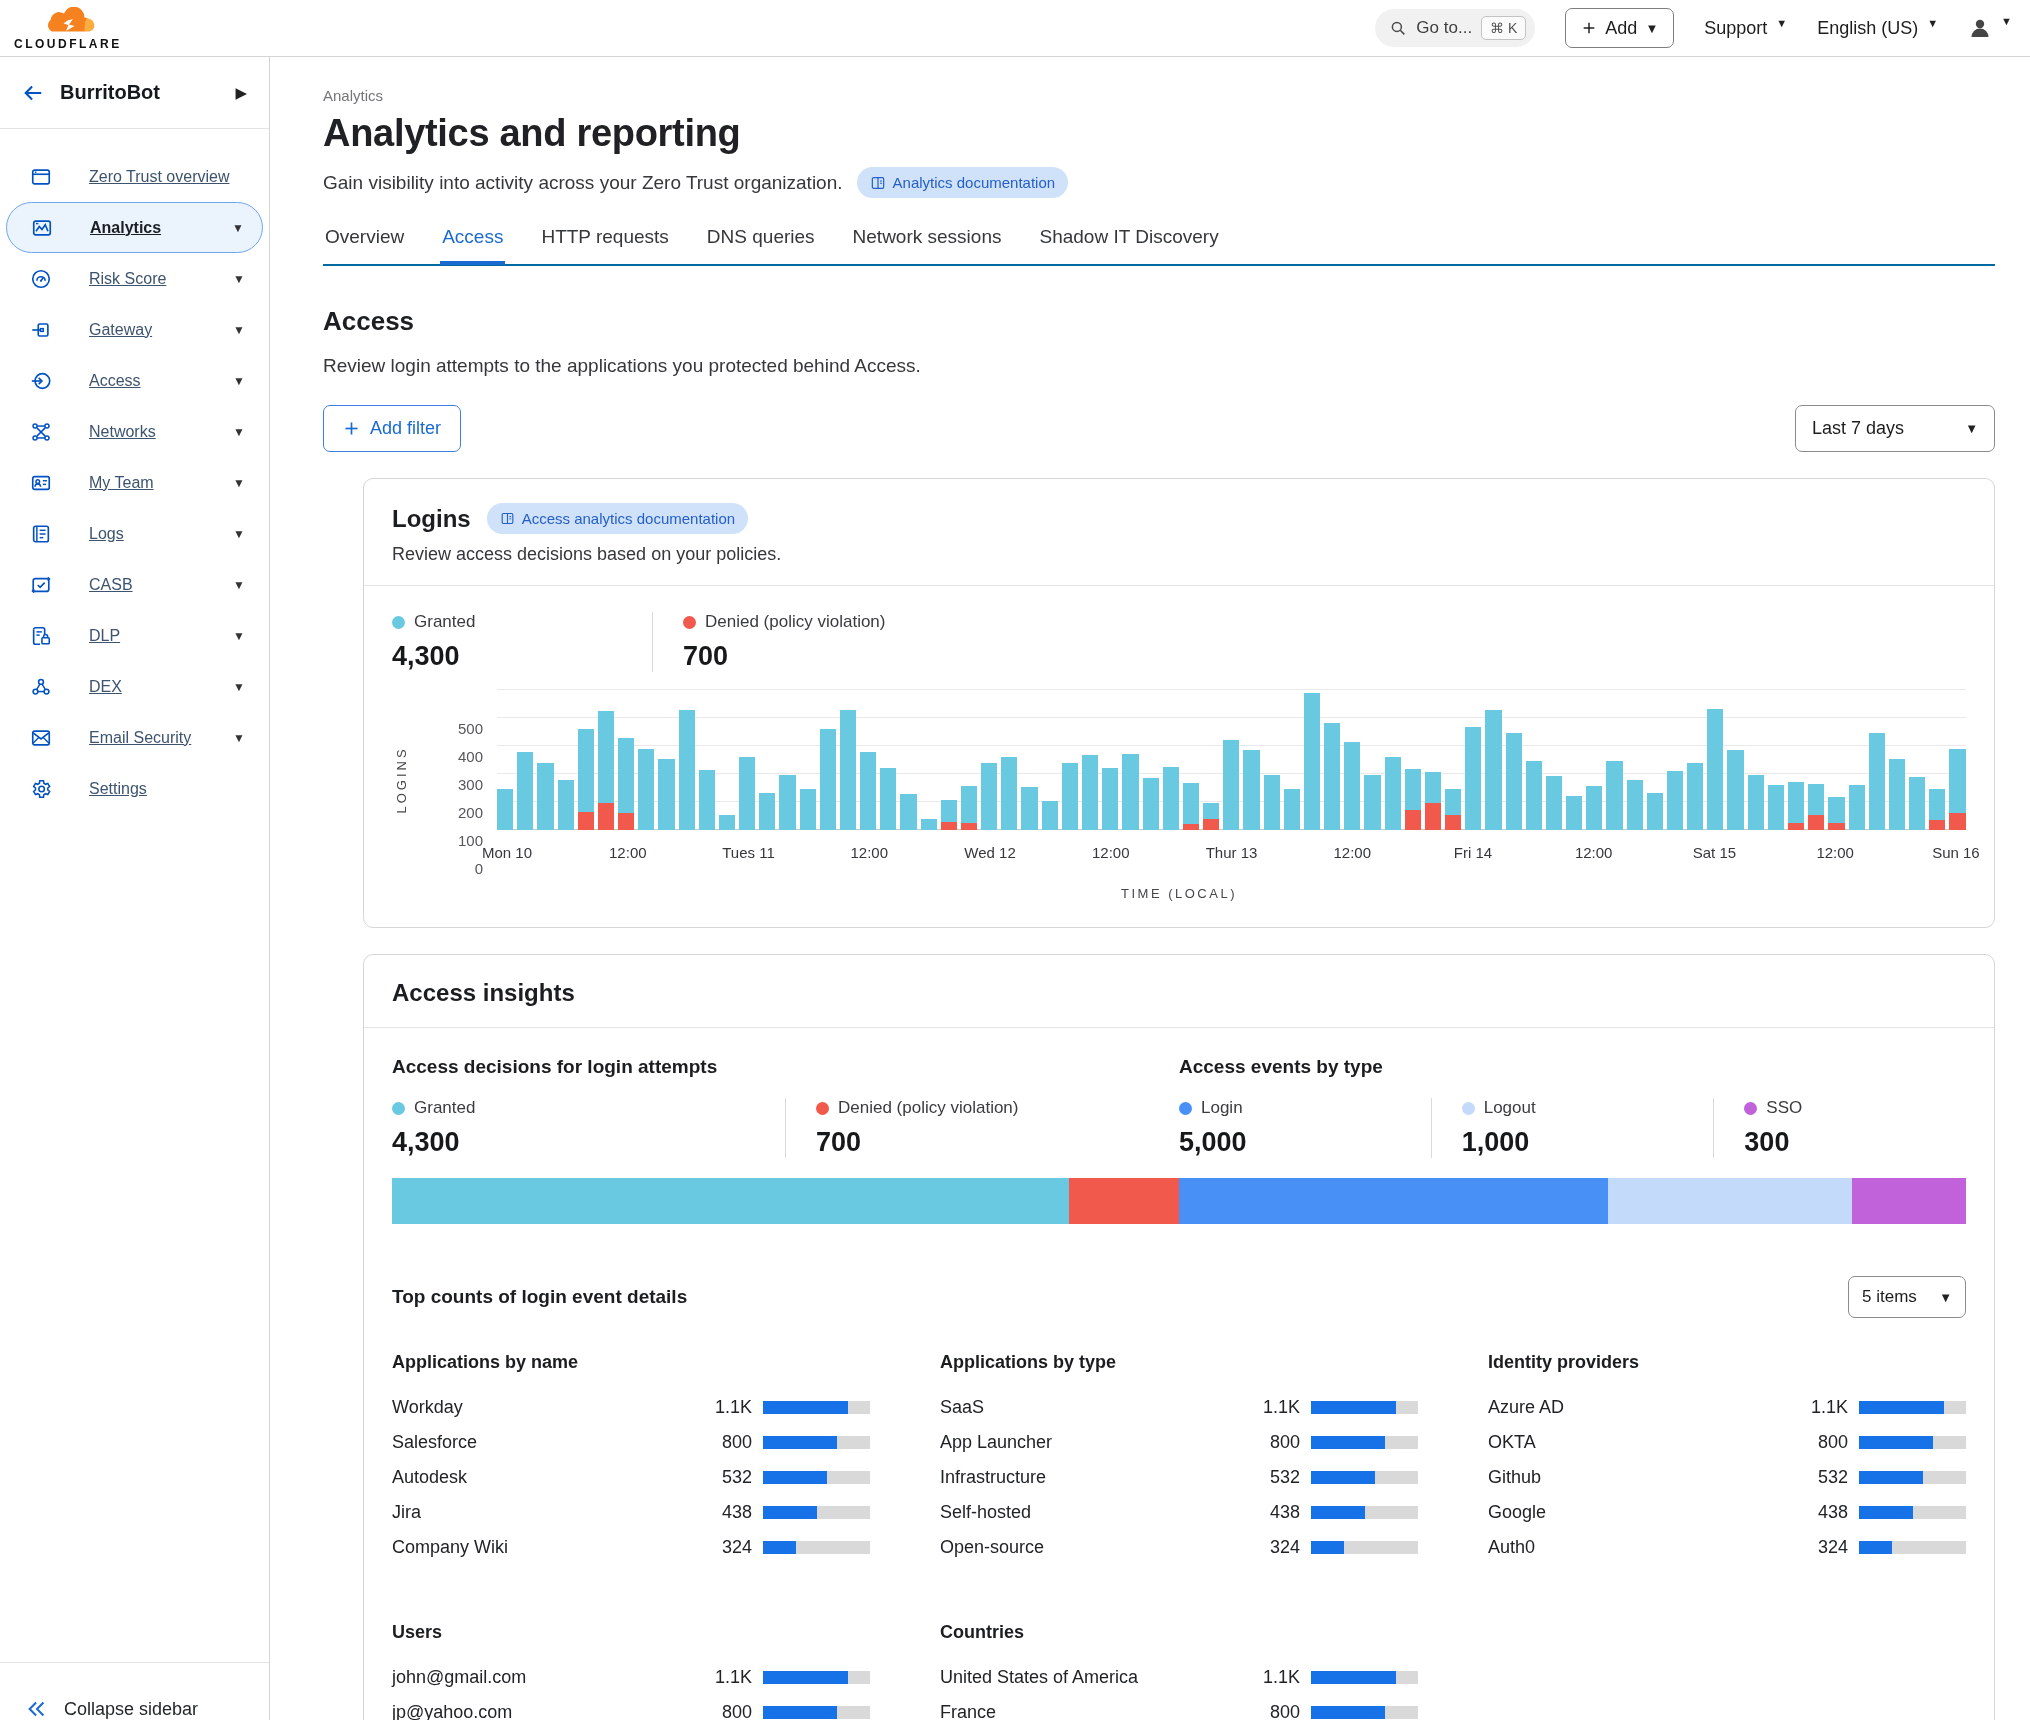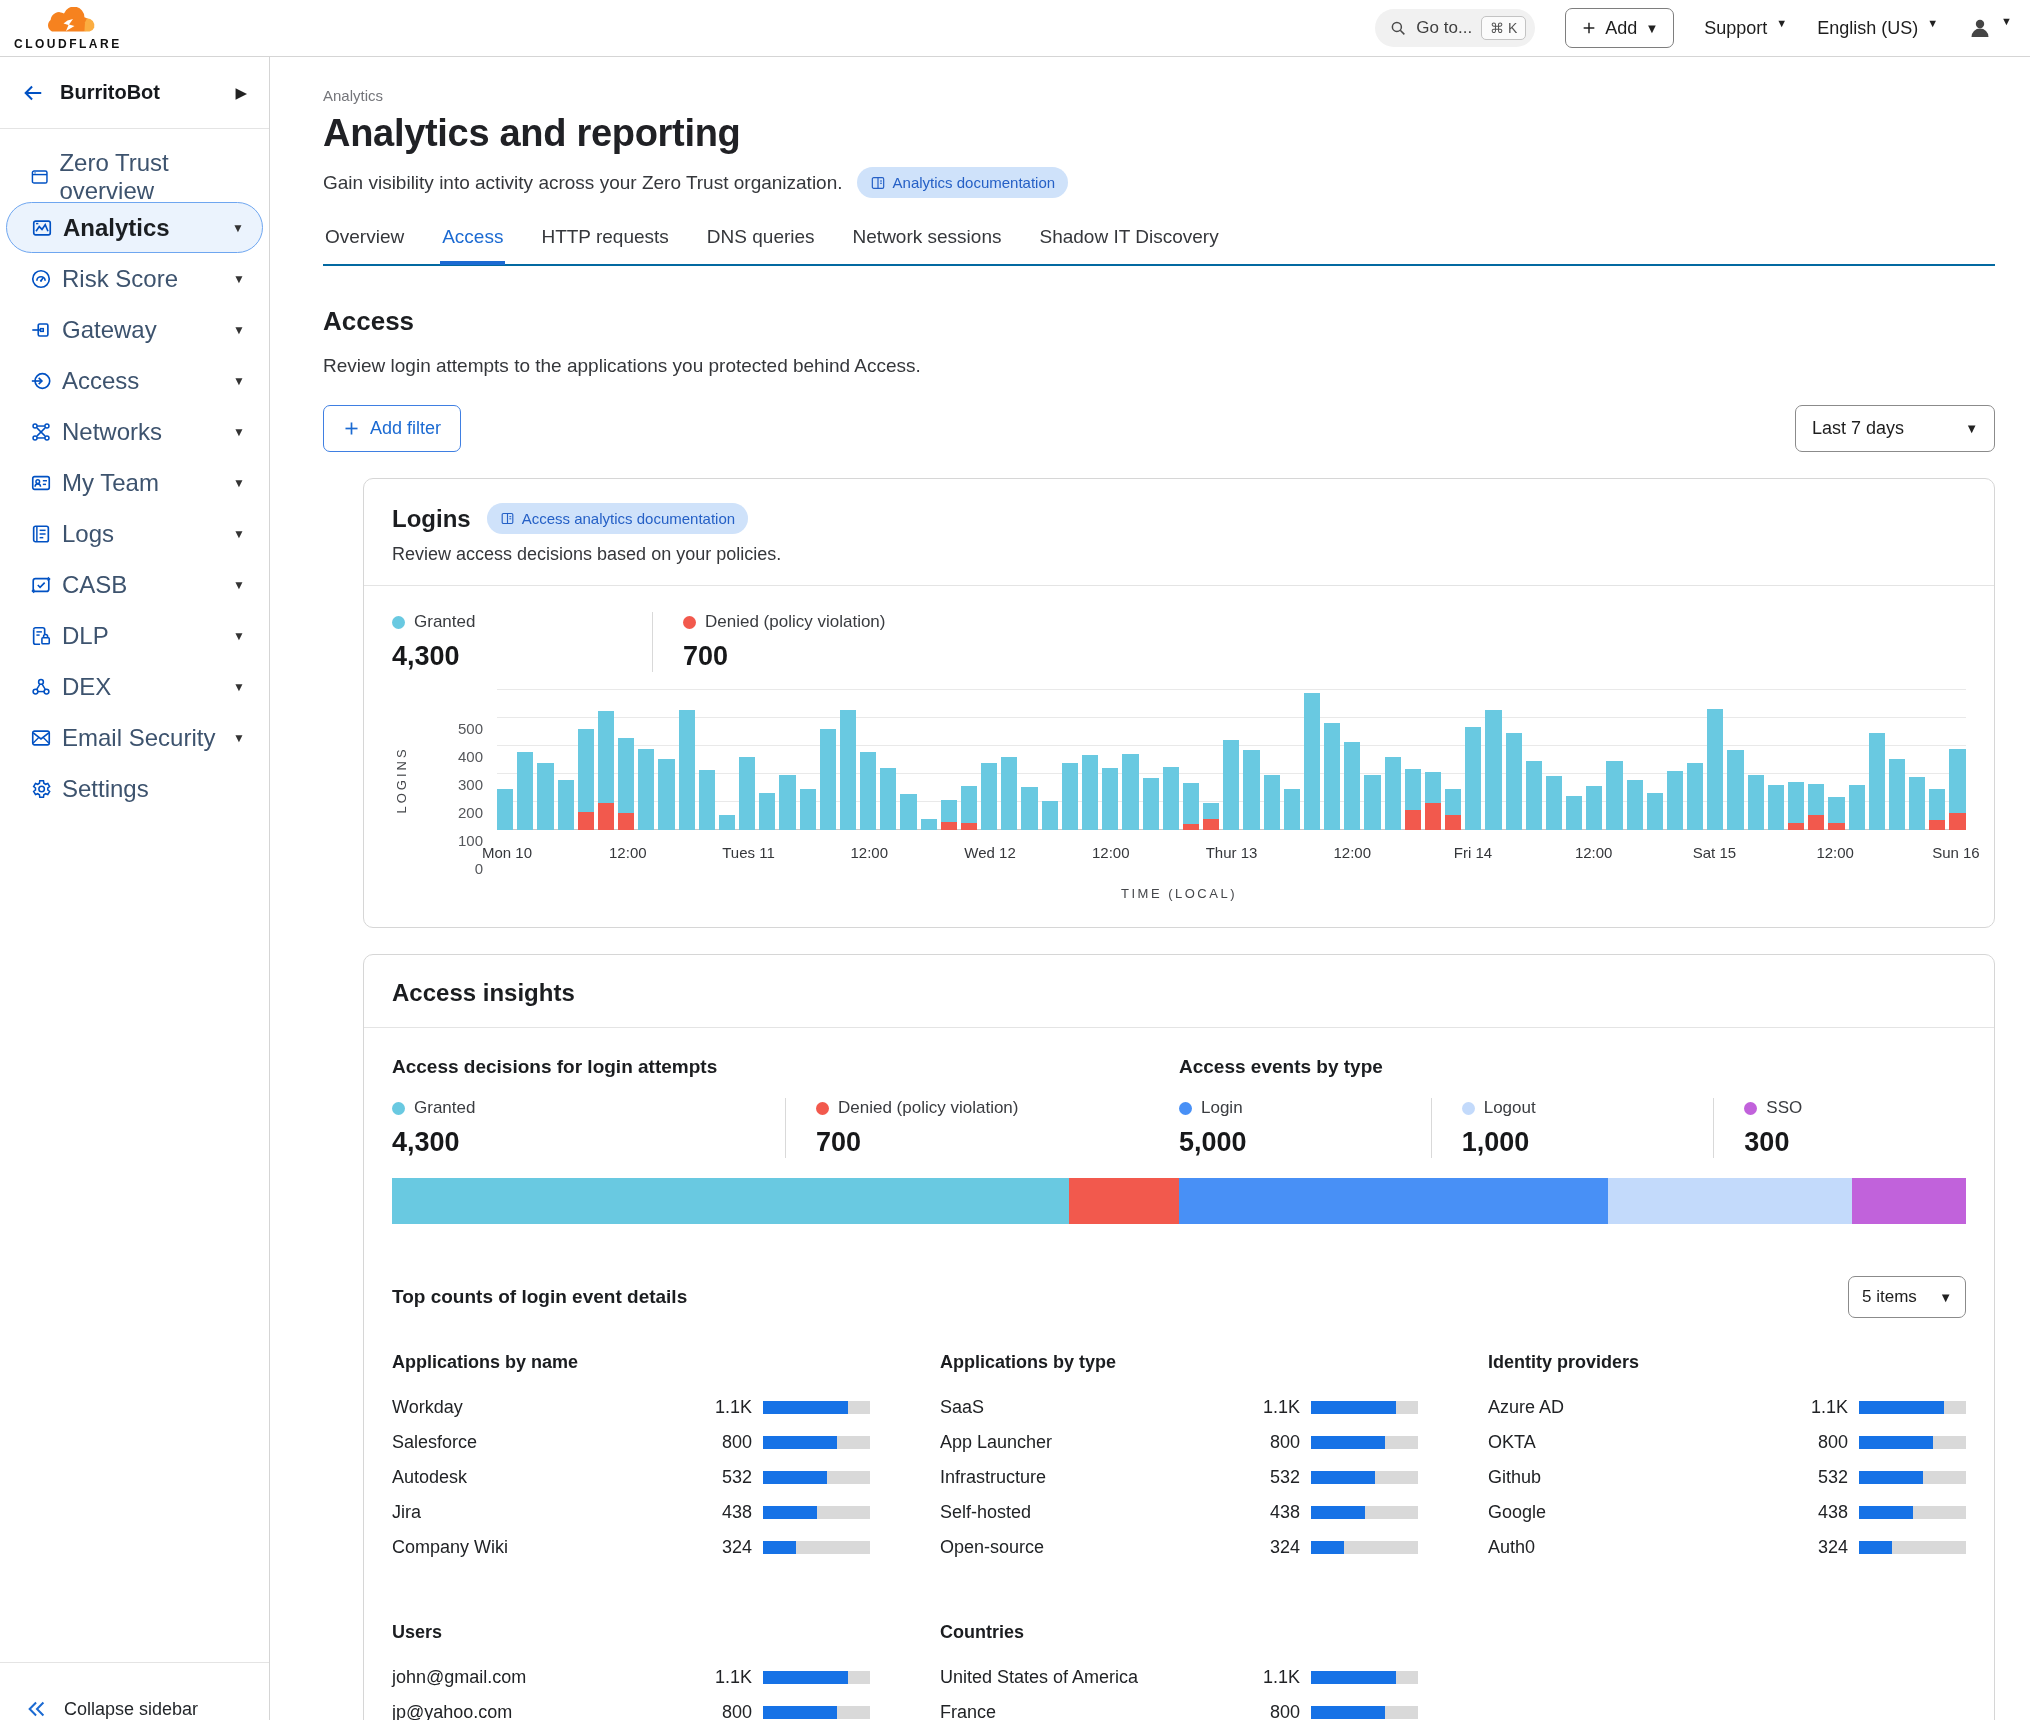--- a/index.html
+++ b/index.html
@@ -20,21 +20,21 @@
   .caret-dn { font-size:13px; color:#222; line-height:1; }
   .caret-dn.sm { font-size:11px; }
 
   
   .sidebar { position:absolute; top:57px; left:0; bottom:0; width:270px; background:#fff; border-right:1px solid #d5d5d5; display:flex; flex-direction:column; }
   .team-row { height:72px; border-bottom:1px solid #e4e4e4; display:flex; align-items:center; padding:0 22px; flex:none; }
   .team-name { font-size:20px; font-weight:700; margin-left:16px; color:#16191d; }
   .team-expand { margin-left:auto; font-size:15px; color:#222; }
   .nav { padding:22px 0 0 0; overflow:hidden; }
   .nav-item { height:51px; display:flex; align-items:center; padding:0 24px 0 30px; cursor:pointer; }
-  .nav-item .lbl { margin-left:10px; font-size:24px; color:#3d536e; }
+  .nav-item .lbl { margin-left:37px; font-size:16px; color:#3d536e;text-decoration:underline; }
   .nav-item .car { margin-left:auto; font-size:12px; color:#333; }
   .nav-item.selected { background:#ebf3fd; border:1px solid #6ea6f0; border-radius:28px; margin:0 6px; padding:0 18px 0 24px; }
   .nav-item.selected .lbl { font-weight:700; color:#1b1e22; }
   .collapse-row { margin-top:auto; border-top:1px solid #e4e4e4; height:58px; display:flex; align-items:flex-end; padding:0 26px; gap:16px; cursor:pointer; flex:none; }
   .collapse-row .lbl { font-size:18px; color:#24272b; }
 
   
   .main { position:absolute; top:57px; left:270px; right:0; bottom:0; overflow:hidden; padding:30px 35px 0 53px; background:#fff; }
   .breadcrumb { font-size:15px; color:#74757a; }
   .page-title { font-size:38px; font-weight:700; color:#202125; margin-top:8px; letter-spacing:-0.3px; }

